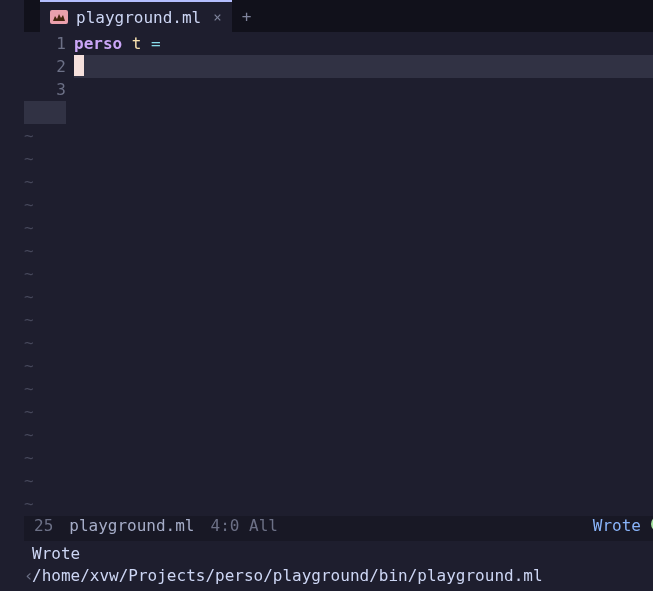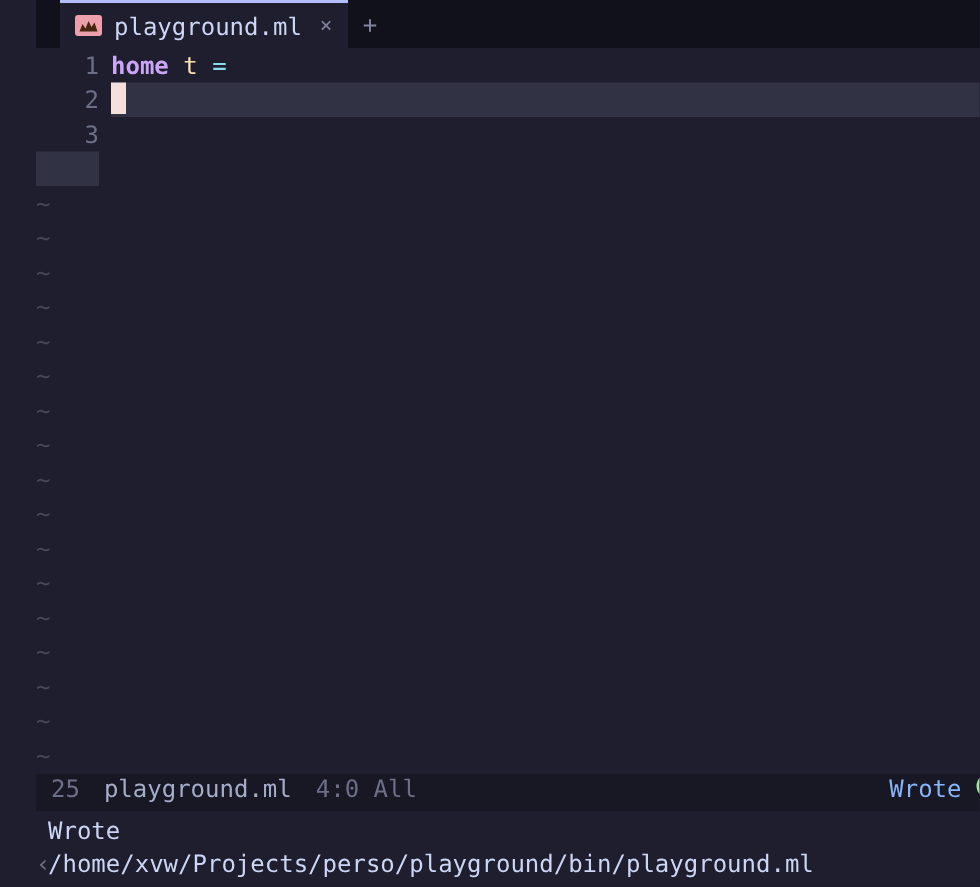--- a/index.html
+++ b/index.html
@@ -198,21 +198,21 @@
         <div>~</div>
         <div>~</div>
       </div>
     <div class="gutter" id="gutter">
         <div class="line">1</div>
         <div class="line">2</div>
         <div class="line">3</div>
         <div class="line current"> </div>
       </div>
     <div class="code" id="code">
-        <div class="line"><span class="kw">home</span><span> </span><span class="ty">t</span><span> </span><span class="op">=</span></div>
+        <div class="line"><span class="kw">perso</span><span> </span><span class="ty">t</span><span> </span><span class="op">=</span></div>
         <div class="line current"><span class="block-cursor"></span></div>
       </div>
   </div>
 
   <div class="modeline">
     <span class="seg">25</span>
     <span class="seg buf">playground.ml</span>
     <span class="seg"><span>4:0</span> <span>All</span></span>
     <span class="spacer"></span>
     <span class="mode">Wrote</span>

